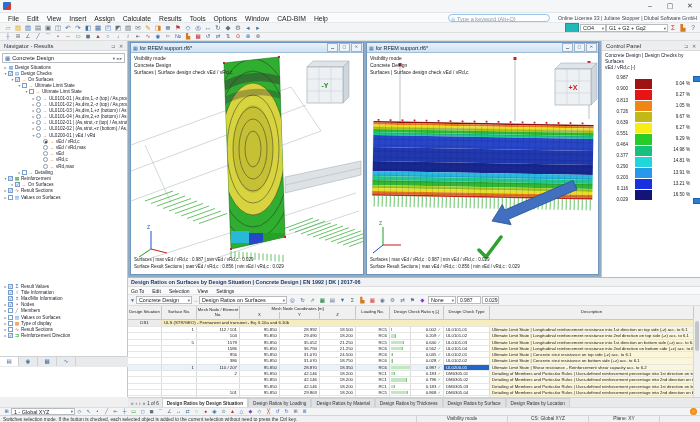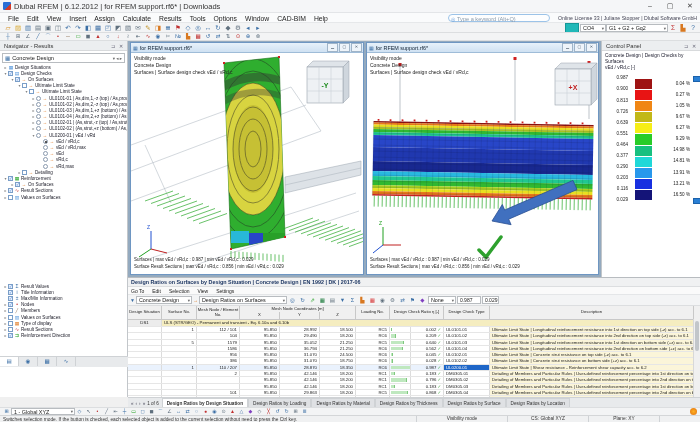--- a/index.html
+++ b/index.html
@@ -101,21 +101,20 @@
   .hint{font-size:4.8px;color:#333;padding-left:3px;flex:1;white-space:nowrap;overflow:hidden}
   .seg{font-size:4.8px;color:#333;border-left:1px solid #cfd2d5;text-align:center;line-height:6px;flex:none}
 </style>
 </head>
 <body>
 
 <div id="app">
 
   <div class="abs titlebar">
     <span class="appicon"></span>
-    <span class="t">Dlubal RFEM | 6.12.2012 | for RFEM support.rf6* | Downloads</span>
     <span class="winbtns">
       <span class="winbtn">–</span>
       <span class="winbtn">▢</span>
       <span class="winbtn">✕</span>
     </span>
   </div>
 
   <div class="abs menubar">
     <span id="menus"><span class="menuitem">File</span><span class="menuitem">Edit</span><span class="menuitem">View</span><span class="menuitem">Insert</span><span class="menuitem">Assign</span><span class="menuitem">Calculate</span><span class="menuitem">Results</span><span class="menuitem">Tools</span><span class="menuitem">Options</span><span class="menuitem">Window</span><span class="menuitem">CAD-BIM</span><span class="menuitem">Help</span></span>
     <span class="searchbox">

